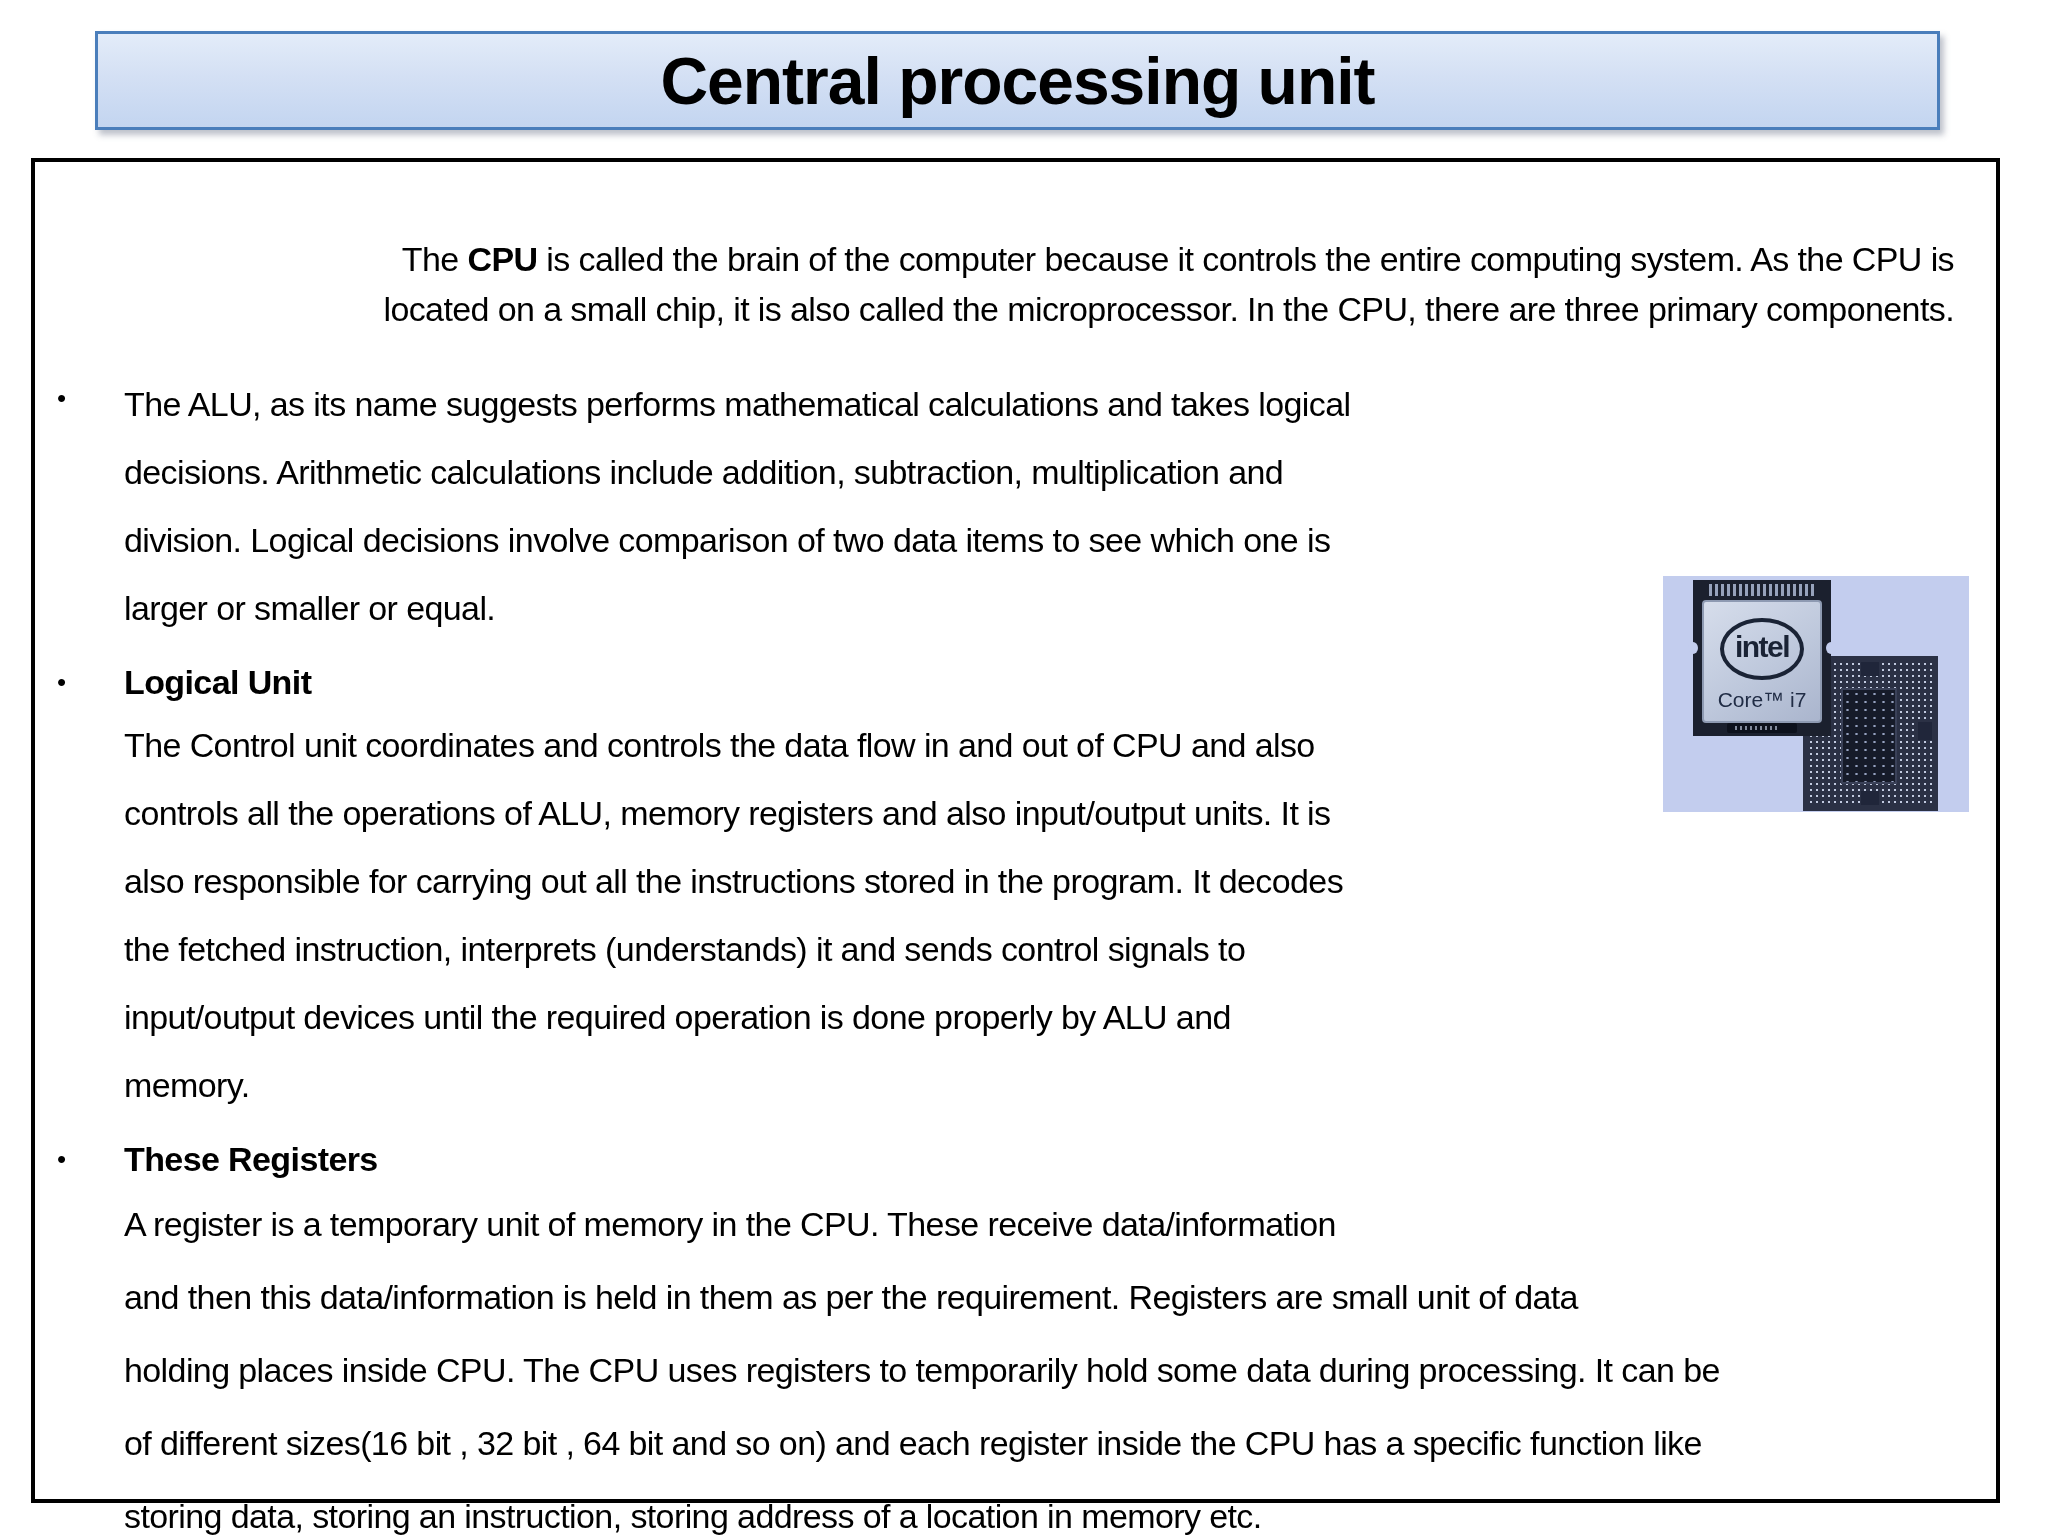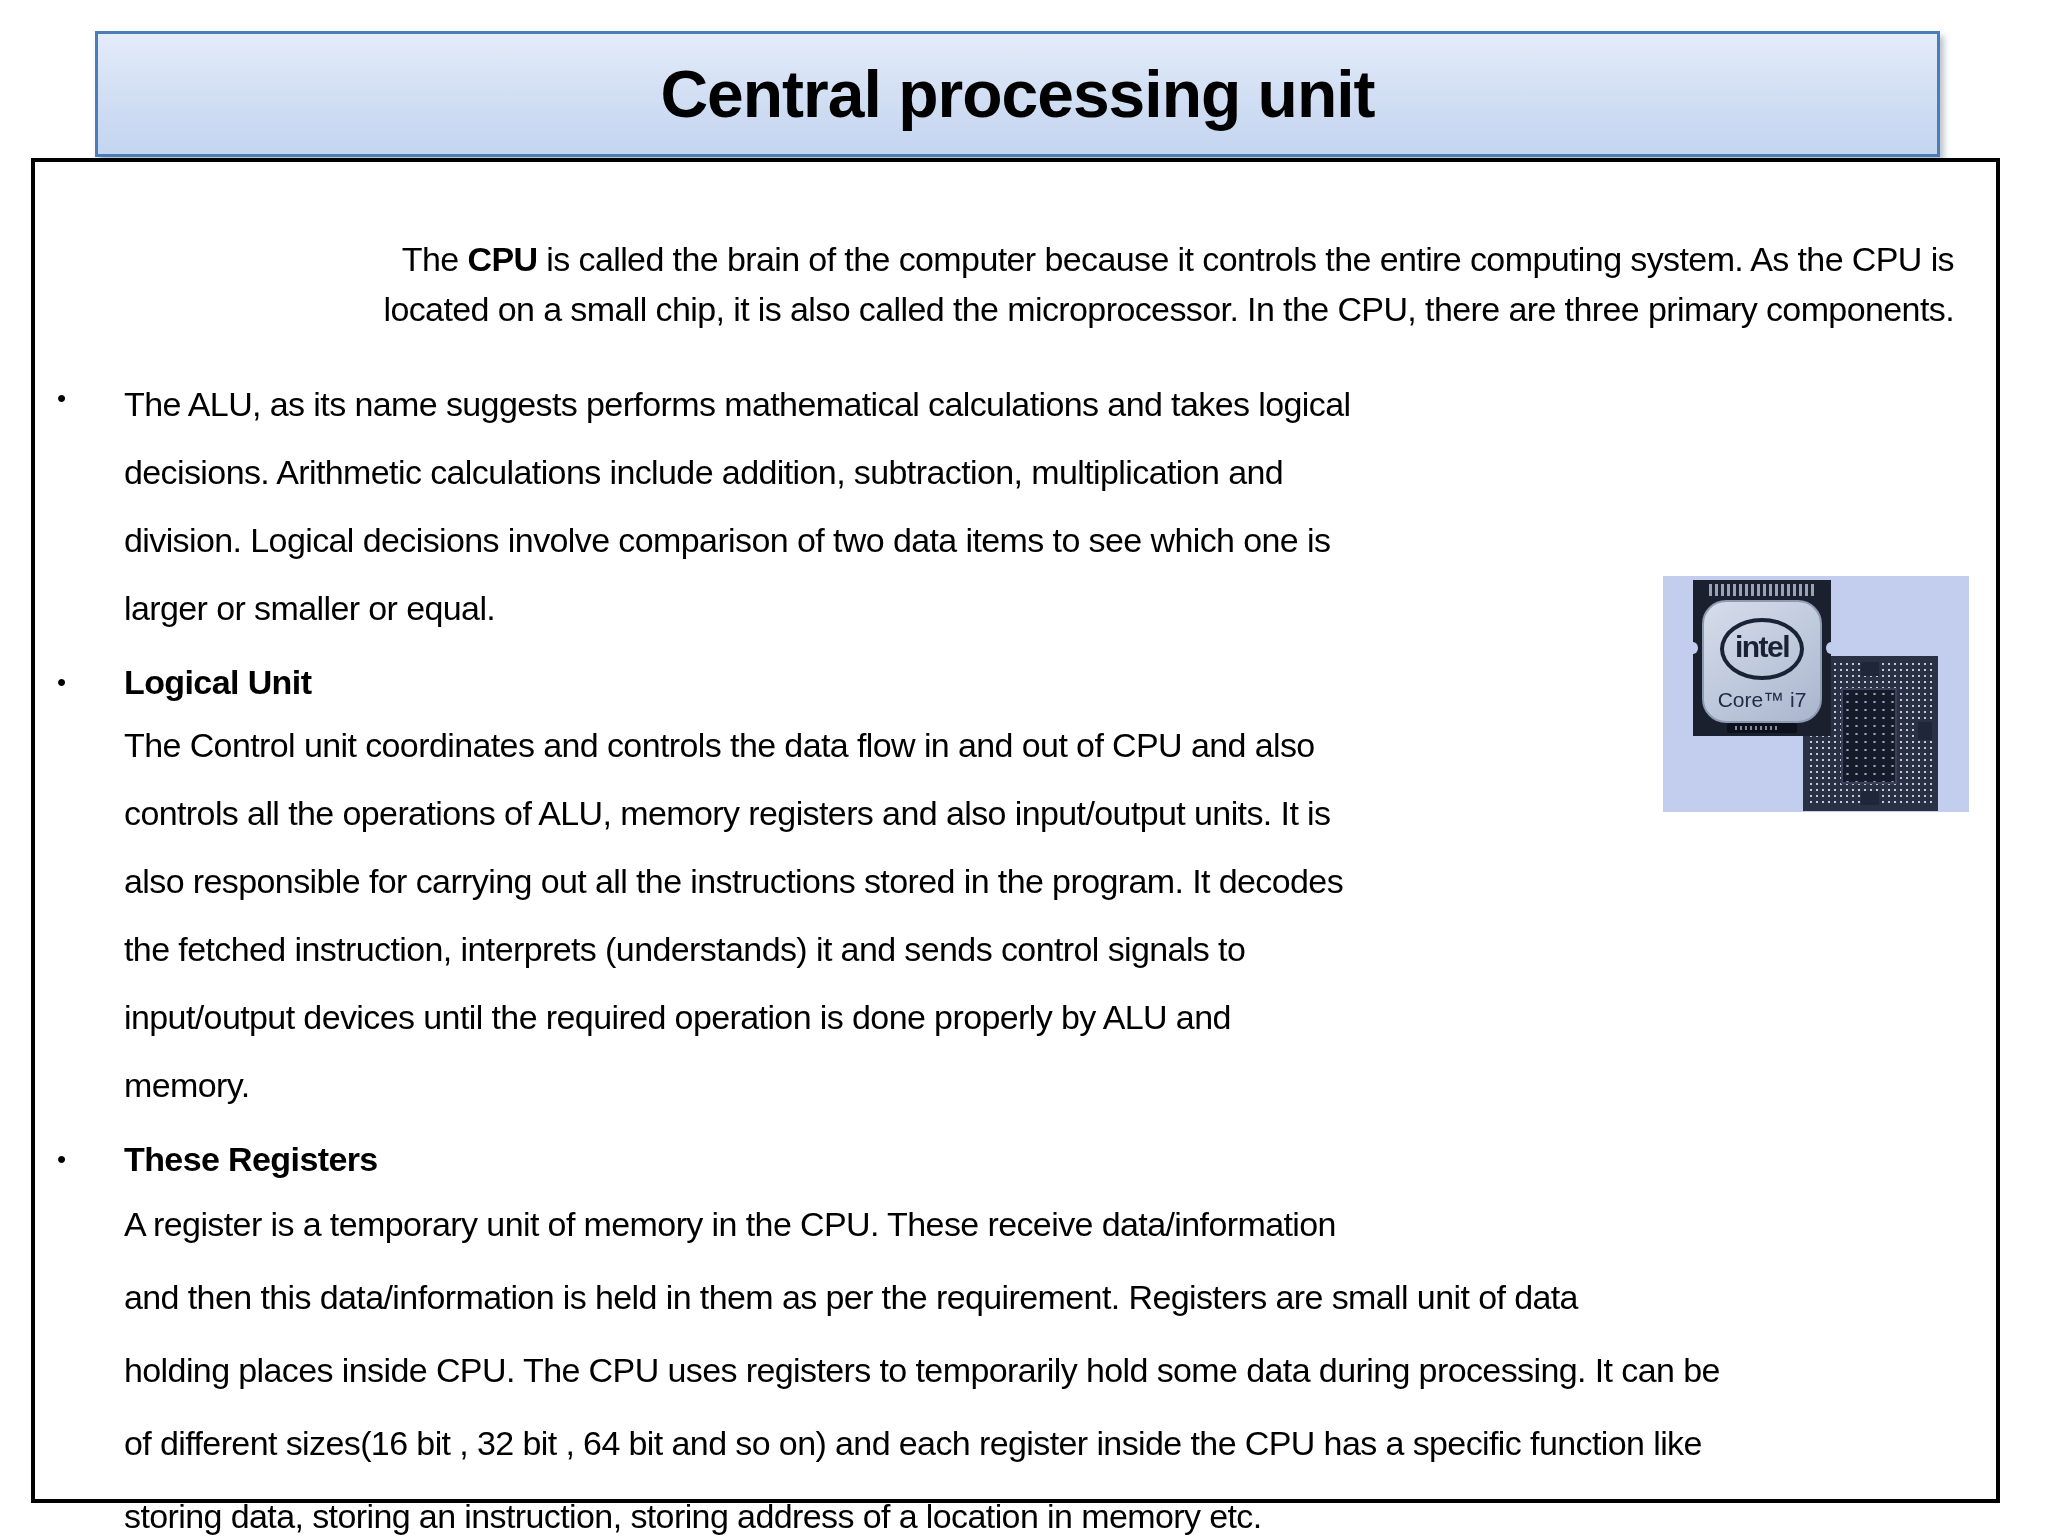--- a/index.html
+++ b/index.html
@@ -10,21 +10,21 @@
     background: #ffffff;
     font-family: "Liberation Sans", sans-serif;
     color: #000000;
     overflow: hidden;
   }
 
   
   .title-bar {
     position: absolute;
     left: 95px; top: 31px;
-    width: 1845px; height: 126px;
+    width: 1845px; height: 99px;
     box-sizing: border-box;
     border: 3px solid #4a7ebb;
     background: linear-gradient(180deg, #e3ecf9 0%, #d4e0f4 45%, #c3d5f0 100%);
     box-shadow: 4px 5px 6px rgba(110,120,140,0.45);
     display: flex;
     align-items: center;
     justify-content: center;
   }
   .title-text {
     font-size: 66px;
@@ -126,21 +126,21 @@
     position: absolute;
     left: 16px; right: 16px; top: 4px;
     height: 12px;
     background-image:
       repeating-linear-gradient(90deg, #97a2bb 0 3px, rgba(0,0,0,0) 3px 6px),
       linear-gradient(180deg, rgba(0,0,0,0) 0 5px, #1b202e 5px 7px, rgba(0,0,0,0) 7px);
   }
   .chip-face {
     position: absolute;
     left: 9px; right: 9px; top: 20px; bottom: 13px;
-    border-radius: 24px;
+    border-radius: 4px;
     border: 2px solid #8e9ab2;
     background: linear-gradient(145deg, #d6ddeb 0%, #bec8dc 55%, #aab5cd 100%);
   }
   .intel-logo {
     width: 76px; height: 54px;
     margin: 16px auto 0;
     border: 4px solid #1a2335;
     border-radius: 50%;
     display: flex;
     align-items: center;

